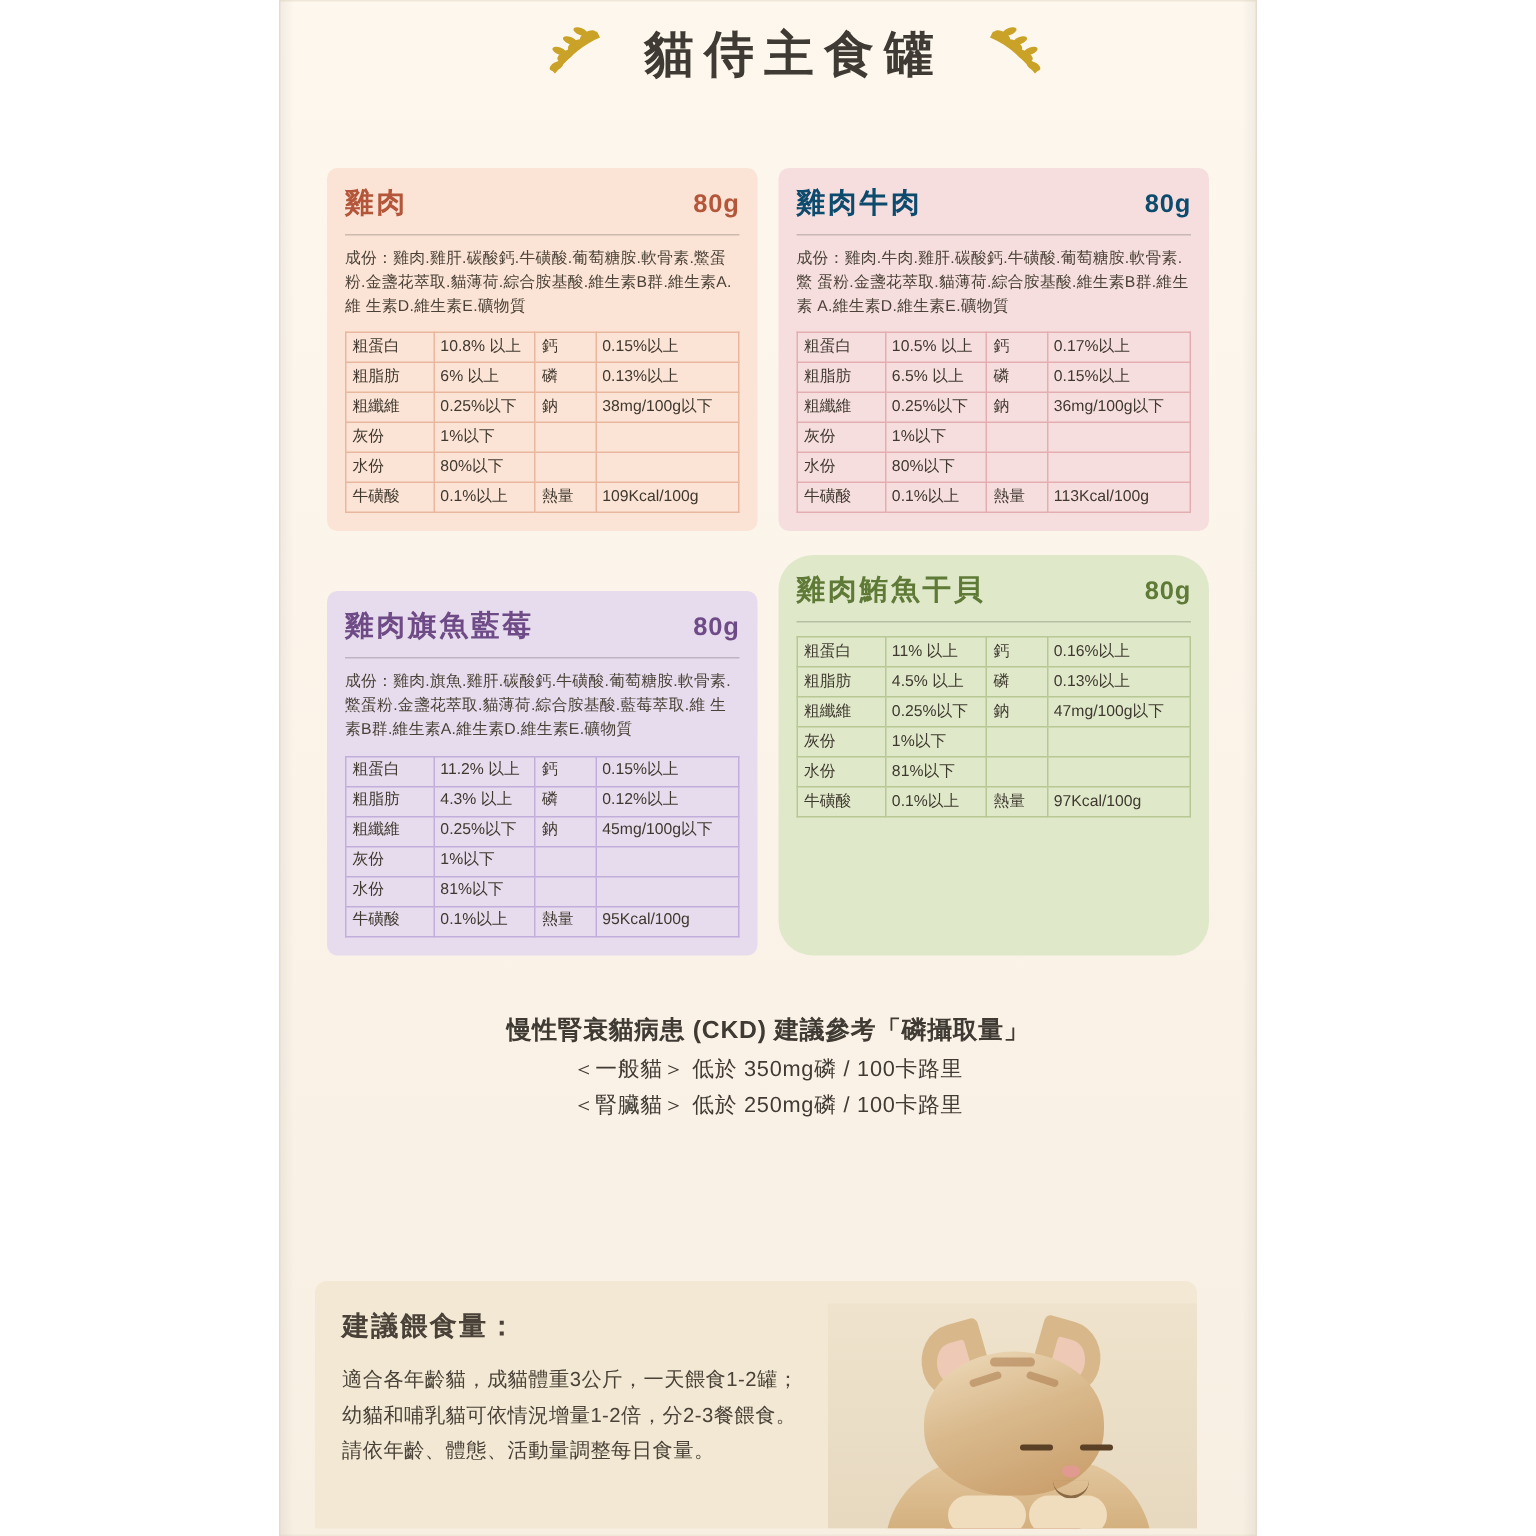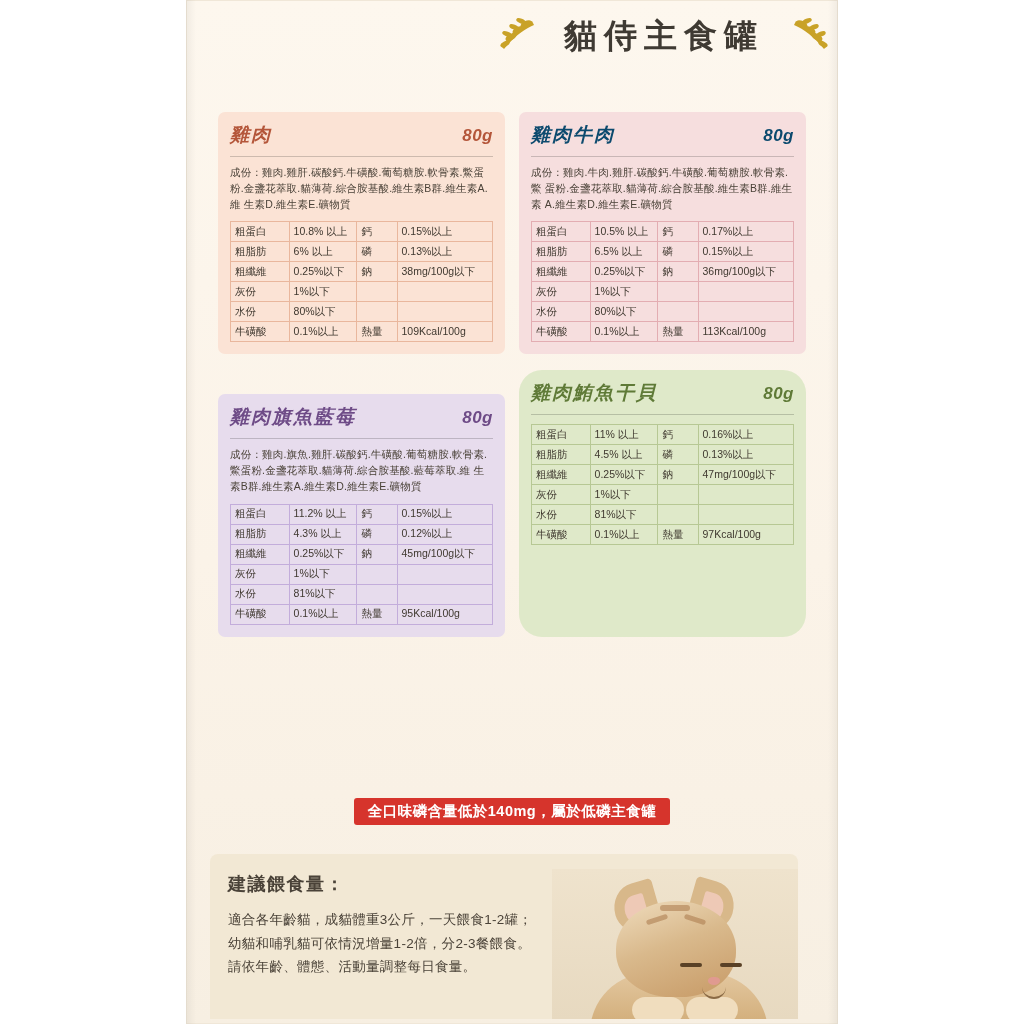--- a/index.html
+++ b/index.html
@@ -25,39 +25,39 @@
     content:"";position:absolute;left:0;top:0;width:10px;height:100%;
     background:linear-gradient(90deg,rgba(0,0,0,0.05),rgba(0,0,0,0));
   }
   .sheet:after{
     content:"";position:absolute;right:0;top:0;width:10px;height:100%;
     background:linear-gradient(270deg,rgba(0,0,0,0.05),rgba(0,0,0,0));
   }
 
   
   .header{position:absolute;left:0;top:14px;width:100%;text-align:center;}
-  .title-row{display:flex;align-items:center;justify-content:flex-end;gap:28px;padding-left:35px;}
+  .title-row{display:flex;align-items:center;justify-content:center;gap:28px;padding-left:35px;}
   .title{
     font-family:"Liberation Serif","DejaVu Serif",serif;
     font-size:33px;font-weight:bold;letter-spacing:7px;
     color:#3f3a33;
   }
   .leaf{width:46px;height:40px;color:#c9a227;flex:0 0 auto;}
   .subtitle{
     margin-top:7px;font-size:13.5px;color:#7a6a58;letter-spacing:1.2px;
   }
 
   
   .cards{position:absolute;left:32px;top:112px;width:588px;}
   .row{display:flex;gap:14px;margin-bottom:16px;}
   .card{
     width:287px;border-radius:7px;padding:10px 12px 12px 12px;
     box-sizing:border-box;
   }
-  .card-head{display:flex;align-items:baseline;justify-content:space-between;font-style:italic;}
+  .card-head{display:flex;align-items:baseline;justify-content:space-between;}
   .card-name{
     font-family:"Liberation Serif","DejaVu Serif",serif;
     font-size:19px;font-weight:bold;letter-spacing:2px;
   }
   .card-weight{font-size:17px;font-weight:bold;letter-spacing:0.5px;}
   .ingredients{
     margin-top:8px;font-size:10.5px;line-height:1.5;color:#4c4views;
     color:#4a4238;letter-spacing:0.2px;
   }
   table.nutri{
@@ -390,25 +390,27 @@
               <td>0.1%以上</td>
               <td>熱量</td>
               <td>97Kcal/100g</td>
             </tr>
           </tbody>
             </table>
         </div>
       </div>
     </div>
 
-
-
-    <div class="banner">
-      <span>全口味磷含量低於140mg，屬於低磷主食罐</span>
+    <div class="ckd">
+      <div class="l1">慢性腎衰貓病患 (CKD) 建議參考「磷攝取量」</div>
+      <div class="l2">＜一般貓＞ 低於 350mg磷 / 100卡路里</div>
+      <div class="l3">＜腎臟貓＞ 低於 250mg磷 / 100卡路里</div>
     </div>
+
+
 
     <div class="feed">
       <div class="feed-title">建議餵食量：</div>
       <div class="feed-body" style="white-space:pre-line">適合各年齡貓，成貓體重3公斤，一天餵食1-2罐；
 幼貓和哺乳貓可依情況增量1-2倍，分2-3餐餵食。
 請依年齡、體態、活動量調整每日食量。</div>
       <div class="cat-photo">
         <div class="cat">
           <div class="body-s"></div>
           <div class="paw"></div>

